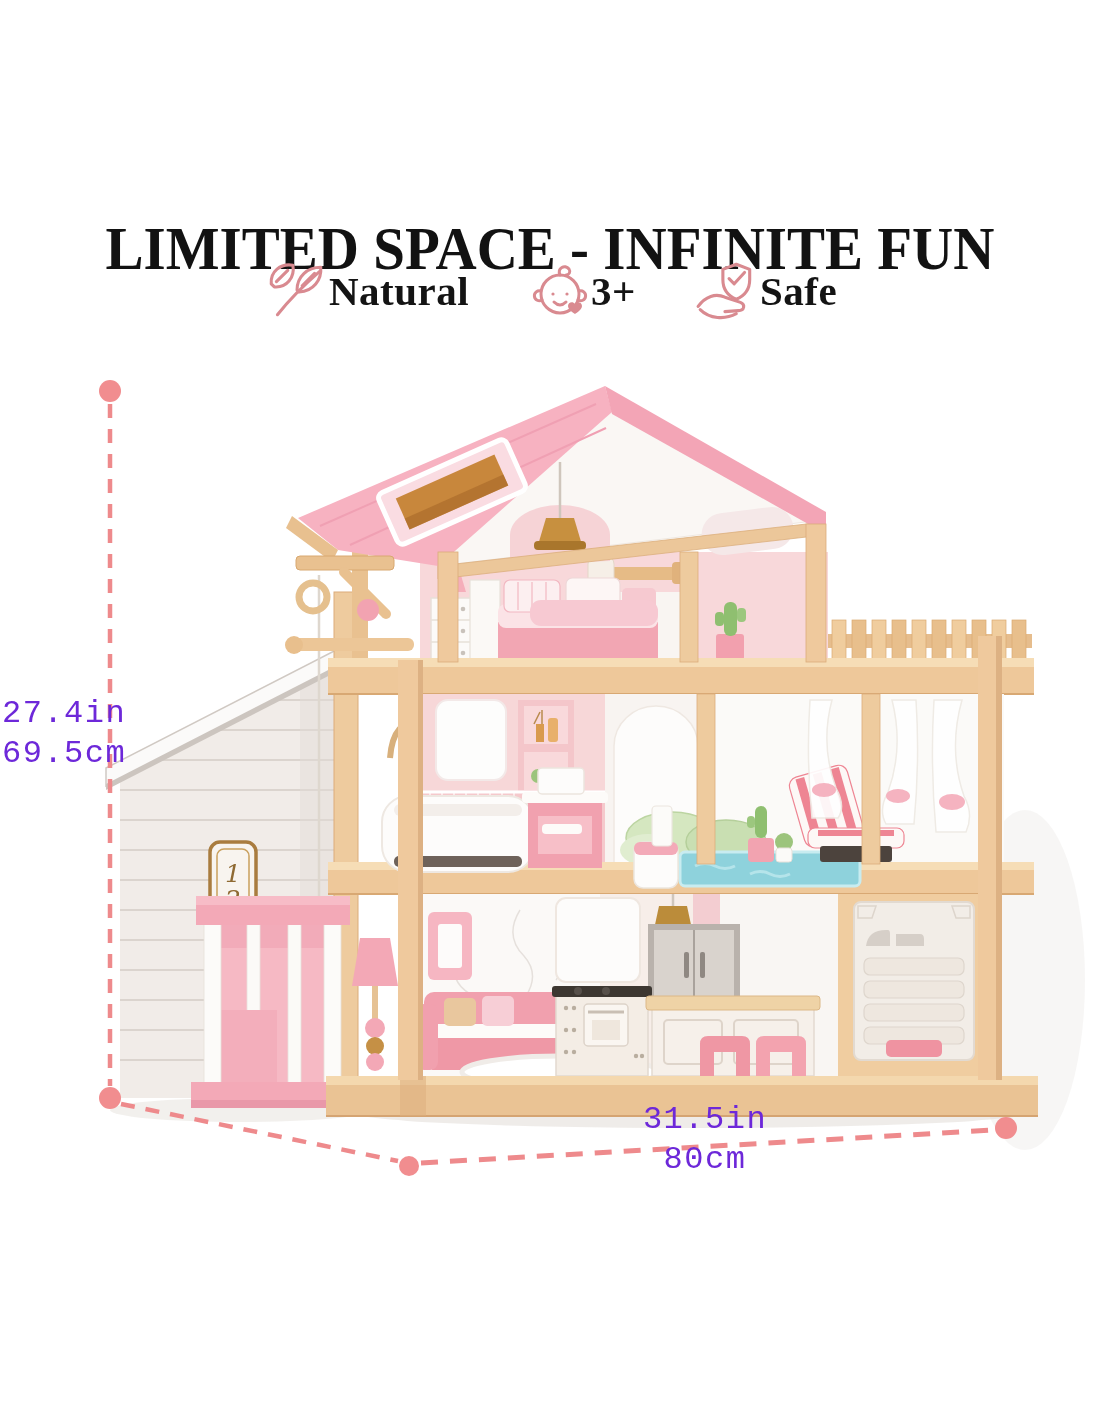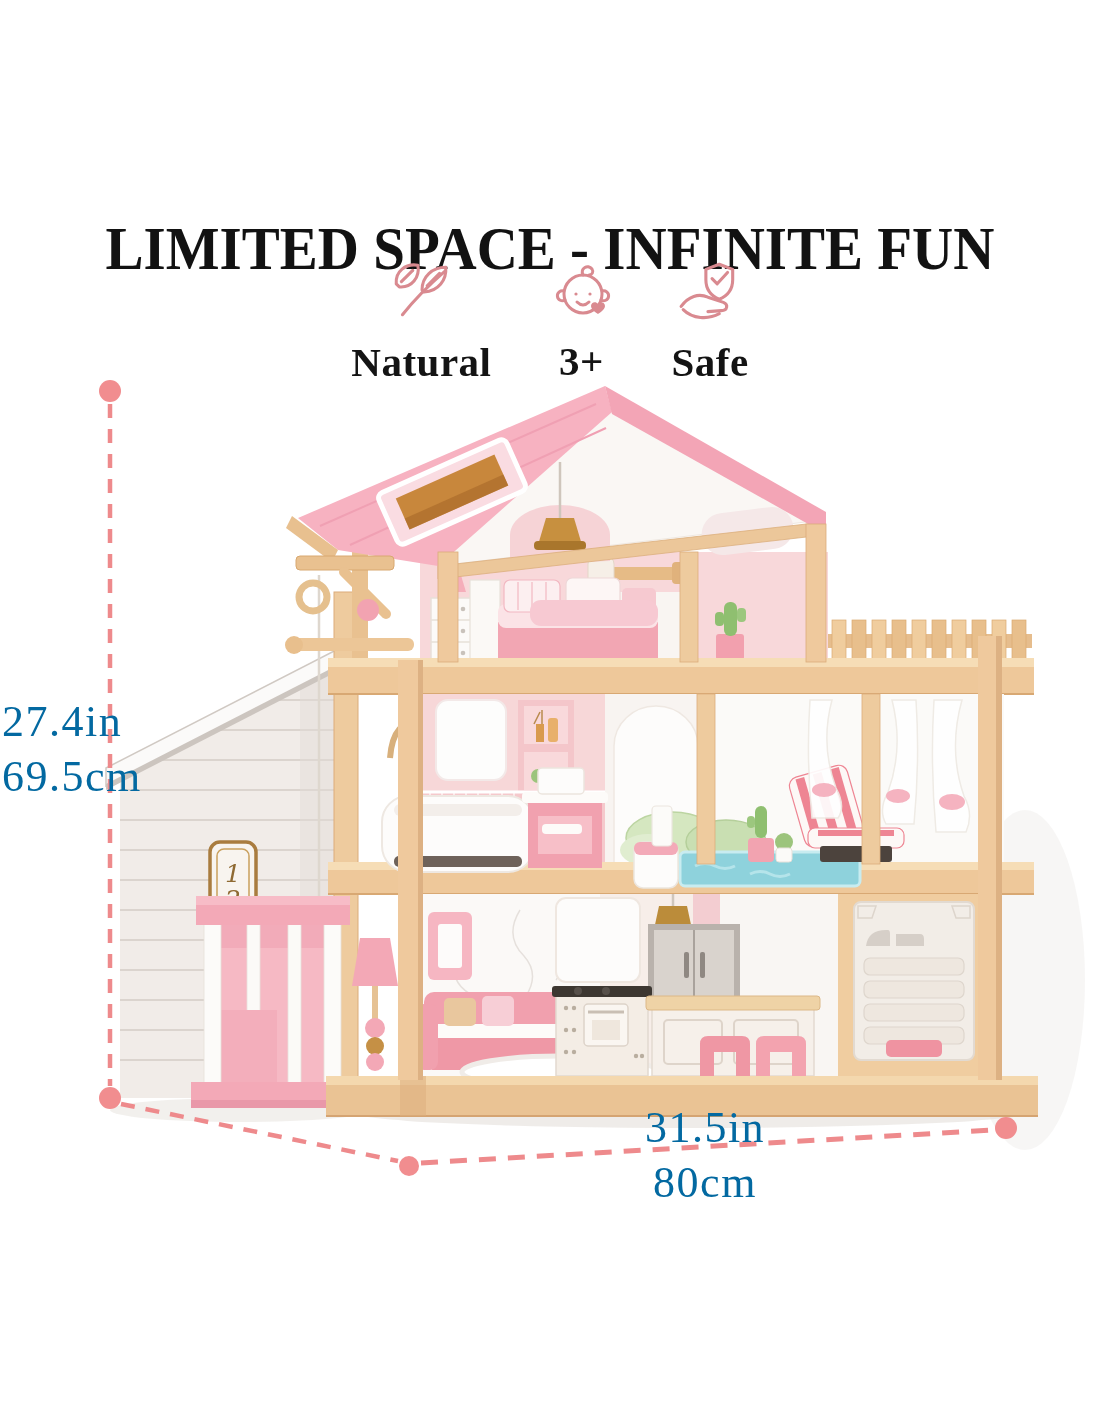--- a/index.html
+++ b/index.html
@@ -3,27 +3,27 @@
 <meta charset="utf-8">
 <style>
   html,body{margin:0;padding:0;background:#ffffff;}
   .page{position:relative;width:1100px;height:1398px;background:#ffffff;overflow:hidden;
         font-family:"Liberation Serif",serif;}
   .page-title{position:absolute;top:178px;left:0;width:100%;text-align:center;
         font-family:"Liberation Serif",serif;font-weight:700;font-size:57px;color:#121212;
         letter-spacing:0px;transform:scaleY(1.06);white-space:nowrap;}
   .badges{position:absolute;top:258px;left:0;width:100%;display:flex;justify-content:center;
         align-items:center;gap:58px;}
-  .badge{display:flex;align-items:center;gap:14px;flex-direction:column;}
+  .badge{display:flex;align-items:center;}
   .badge svg{display:block;}
   .badge-label{font-family:"Liberation Serif",serif;font-weight:700;font-size:41px;color:#141414;
         letter-spacing:0.5px;}
   .scene{position:absolute;top:0;left:0;width:1100px;height:1422px;}
   .scene svg{position:absolute;top:0;left:0;}
-  .dim-label{position:absolute;font-family:Liberation Serif, serif;font-size:44px;color:#0369a1;
+  .dim-label{position:absolute;font-family:Liberation Mono, monospace;font-size:32px;color:#6d28d9;
         line-height:1.25;letter-spacing:1.5px;}
   .dim-label.center{text-align:center;}
 </style>
 </head>
 <body>
 
 <div class="page">
 
   <h1 class="page-title">LIMITED SPACE - INFINITE FUN</h1>
 

